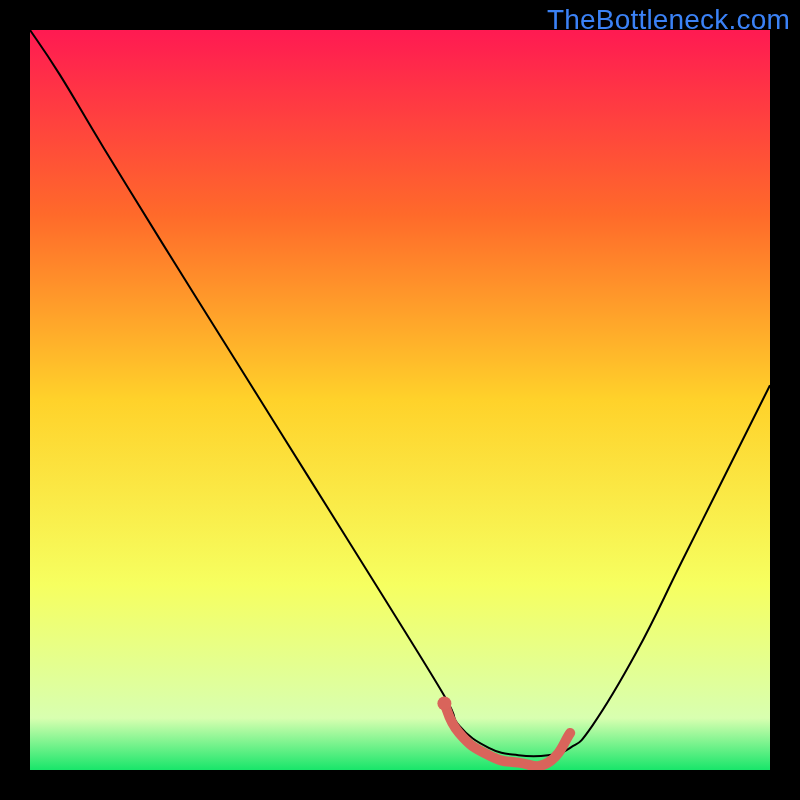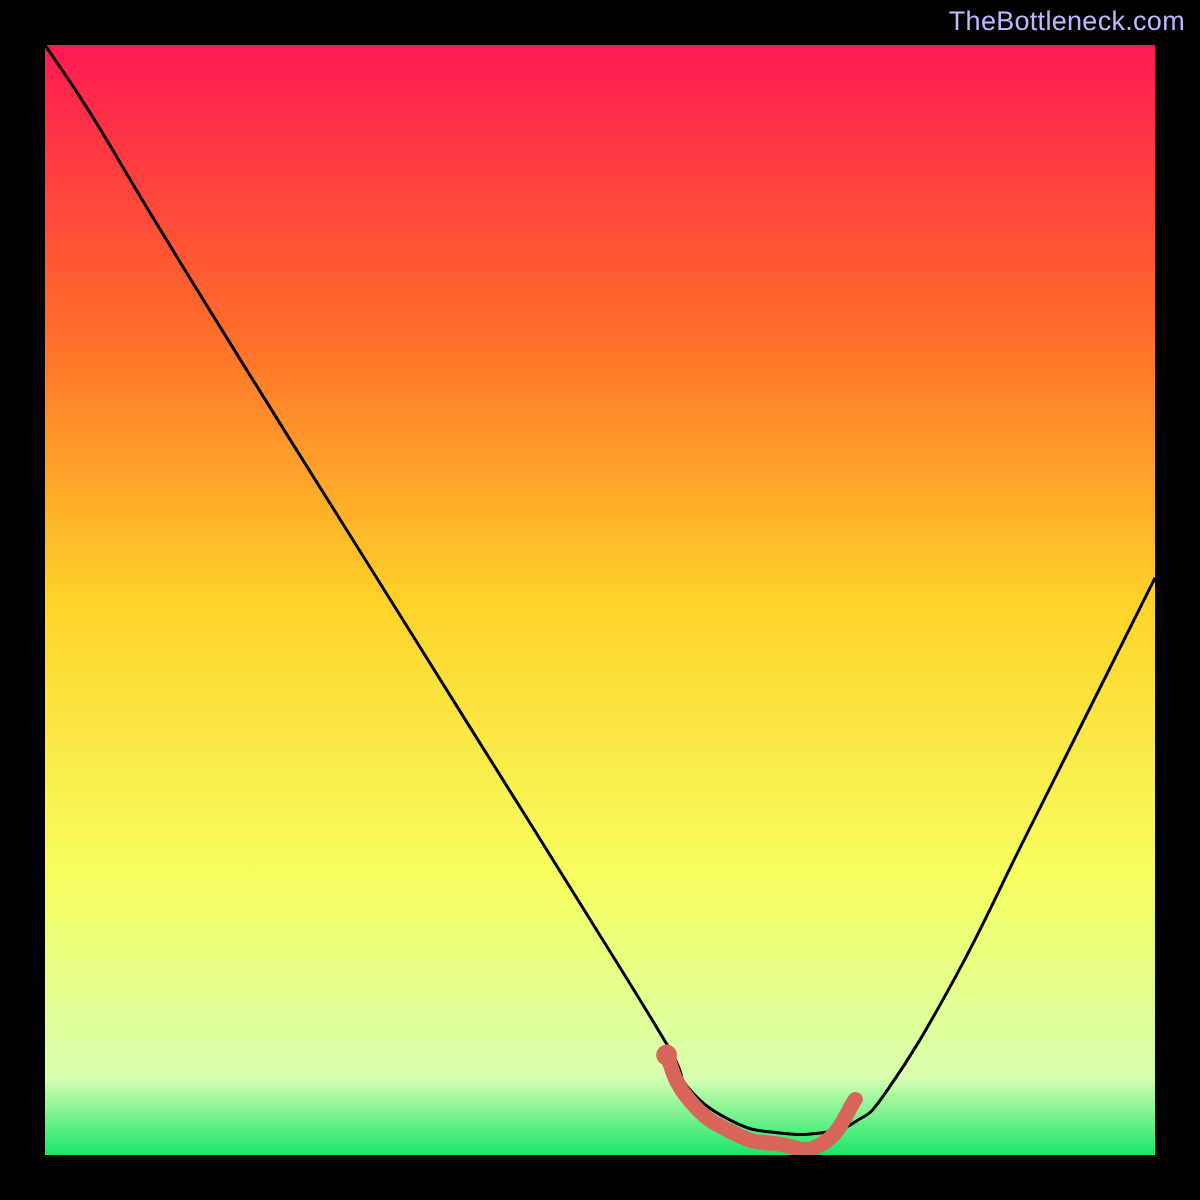--- a/index.html
+++ b/index.html
@@ -16,22 +16,22 @@
     left: 0;
     top: 0;
     width: 800px;
     height: 800px;
     background: #000;
   }
   .watermark {
     position: absolute;
     top: 4px;
     right: 10px;
-    color: #c4b5fd;
-    font-size: 18px;
+    color: #3b82f6;
+    font-size: 28px;
     font-weight: 500;
     letter-spacing: 0.2px;
   }
   .plot {
     position: absolute;
     left: 30px;
     top: 30px;
     width: 740px;
     height: 740px;
   }

